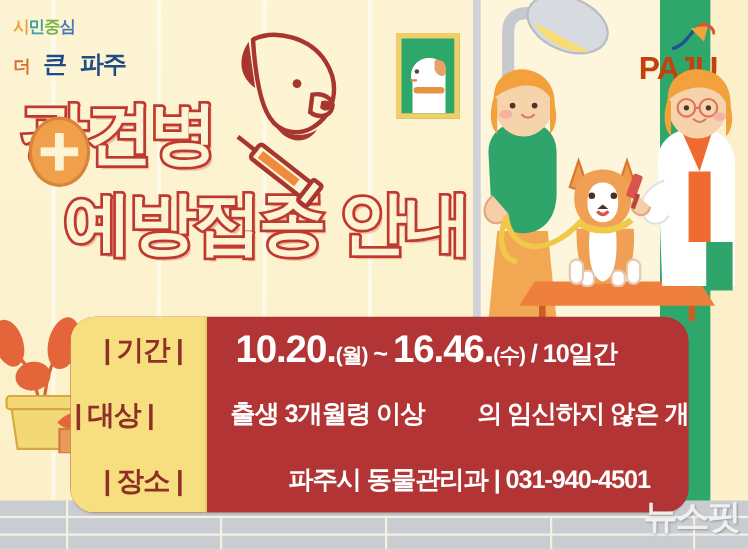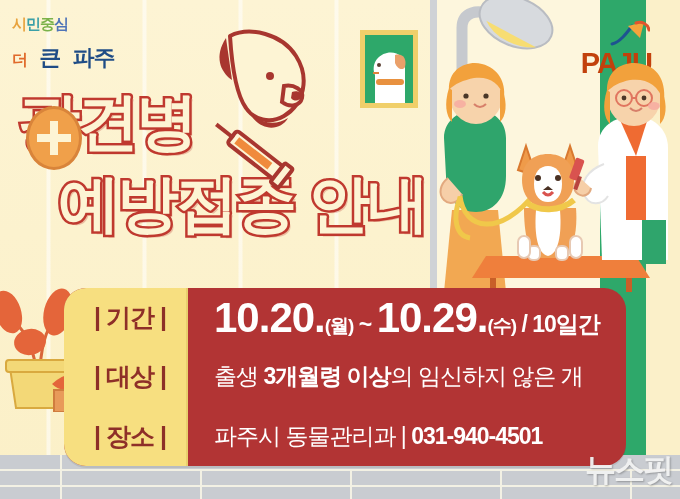--- a/index.html
+++ b/index.html
@@ -130,25 +130,25 @@
     width:132px; box-sizing:border-box;
     text-align:center;
     font-size:25px; font-weight:bold; letter-spacing:-1px;
     color:#8e2f28; white-space:nowrap;
   }
   .val{
     flex:1; padding-left:18px;
     color:#ffffff; white-space:nowrap;
     font-size:25px; font-weight:bold; letter-spacing:-1px;
   }
-  .val .big{font-size:42px;}
+  .val .big{font-size:35px;}
   .val .sm{font-size:19px;}
   .val .md{font-size:23px;}
   .val .bold2{font-weight:bold;}
-  .val .thin{font-weight:normal;}
+  .val .thin{font-weight:bold;margin-left:48px;}
 
   
   .watermark{
     position:absolute; right:8px; bottom:8px;
     font-size:31px; font-weight:bold; letter-spacing:-2px;
     color:#f2f2f2;
     text-shadow:1px 1px 2px rgba(80,80,80,0.45);
     opacity:0.95;
   }
 </style>
@@ -310,21 +310,21 @@
     </svg>
   </div>
 
   <div class="info">
     <div class="info-label-col"></div>
     <div class="info-rows">
 
       <div class="info-row">
         <div class="lbl">| 기간 |</div>
         <div class="val">
-          <span class="big">10.20.</span><span class="sm">(월)</span><span class="md"> ~ </span><span class="big">10.29.</span><span class="sm">(수)</span><span class="md"> / 10일간</span>
+          <span class="big">10.20.</span><span class="sm">(월)</span><span class="md"> ~ </span><span class="big">16.46.</span><span class="sm">(수)</span><span class="md"> / 10일간</span>
         </div>
       </div>
 
       <div class="info-row">
         <div class="lbl">| 대상 |</div>
         <div class="val">
           <span class="md thin">출생 </span><span class="md bold2">3개월령 이상</span><span class="md thin">의 임신하지 않은 개</span>
         </div>
       </div>
 

